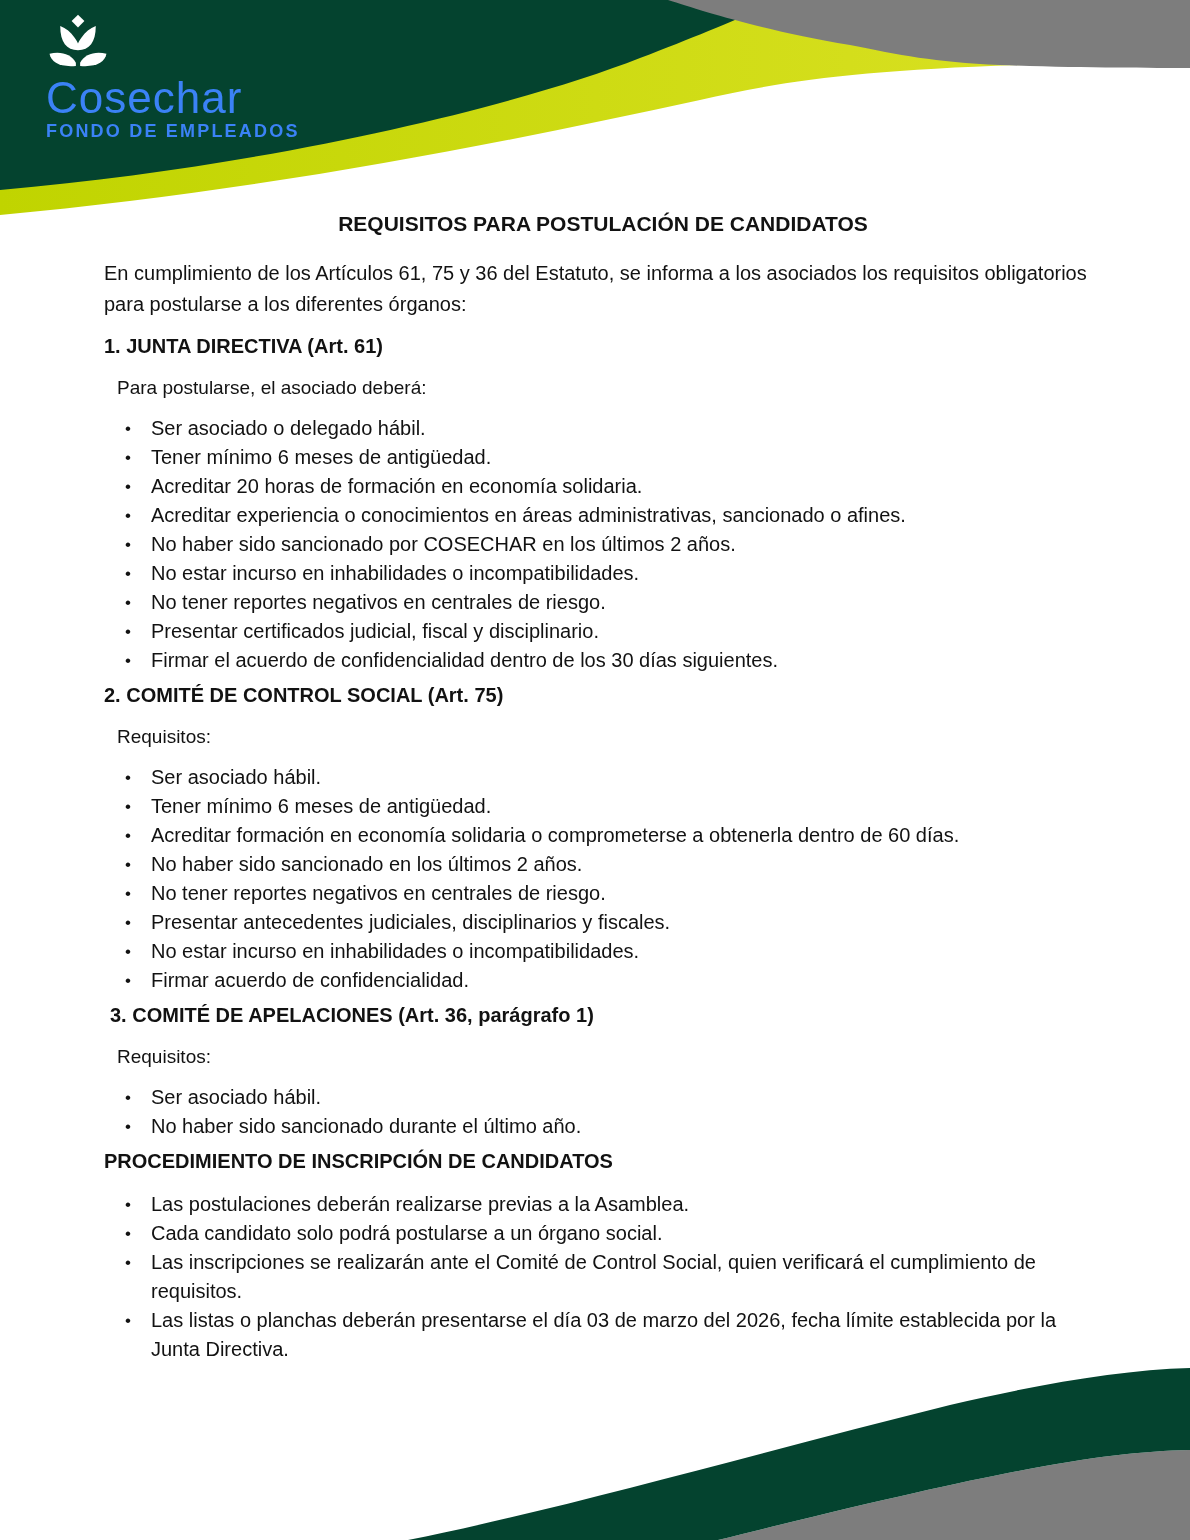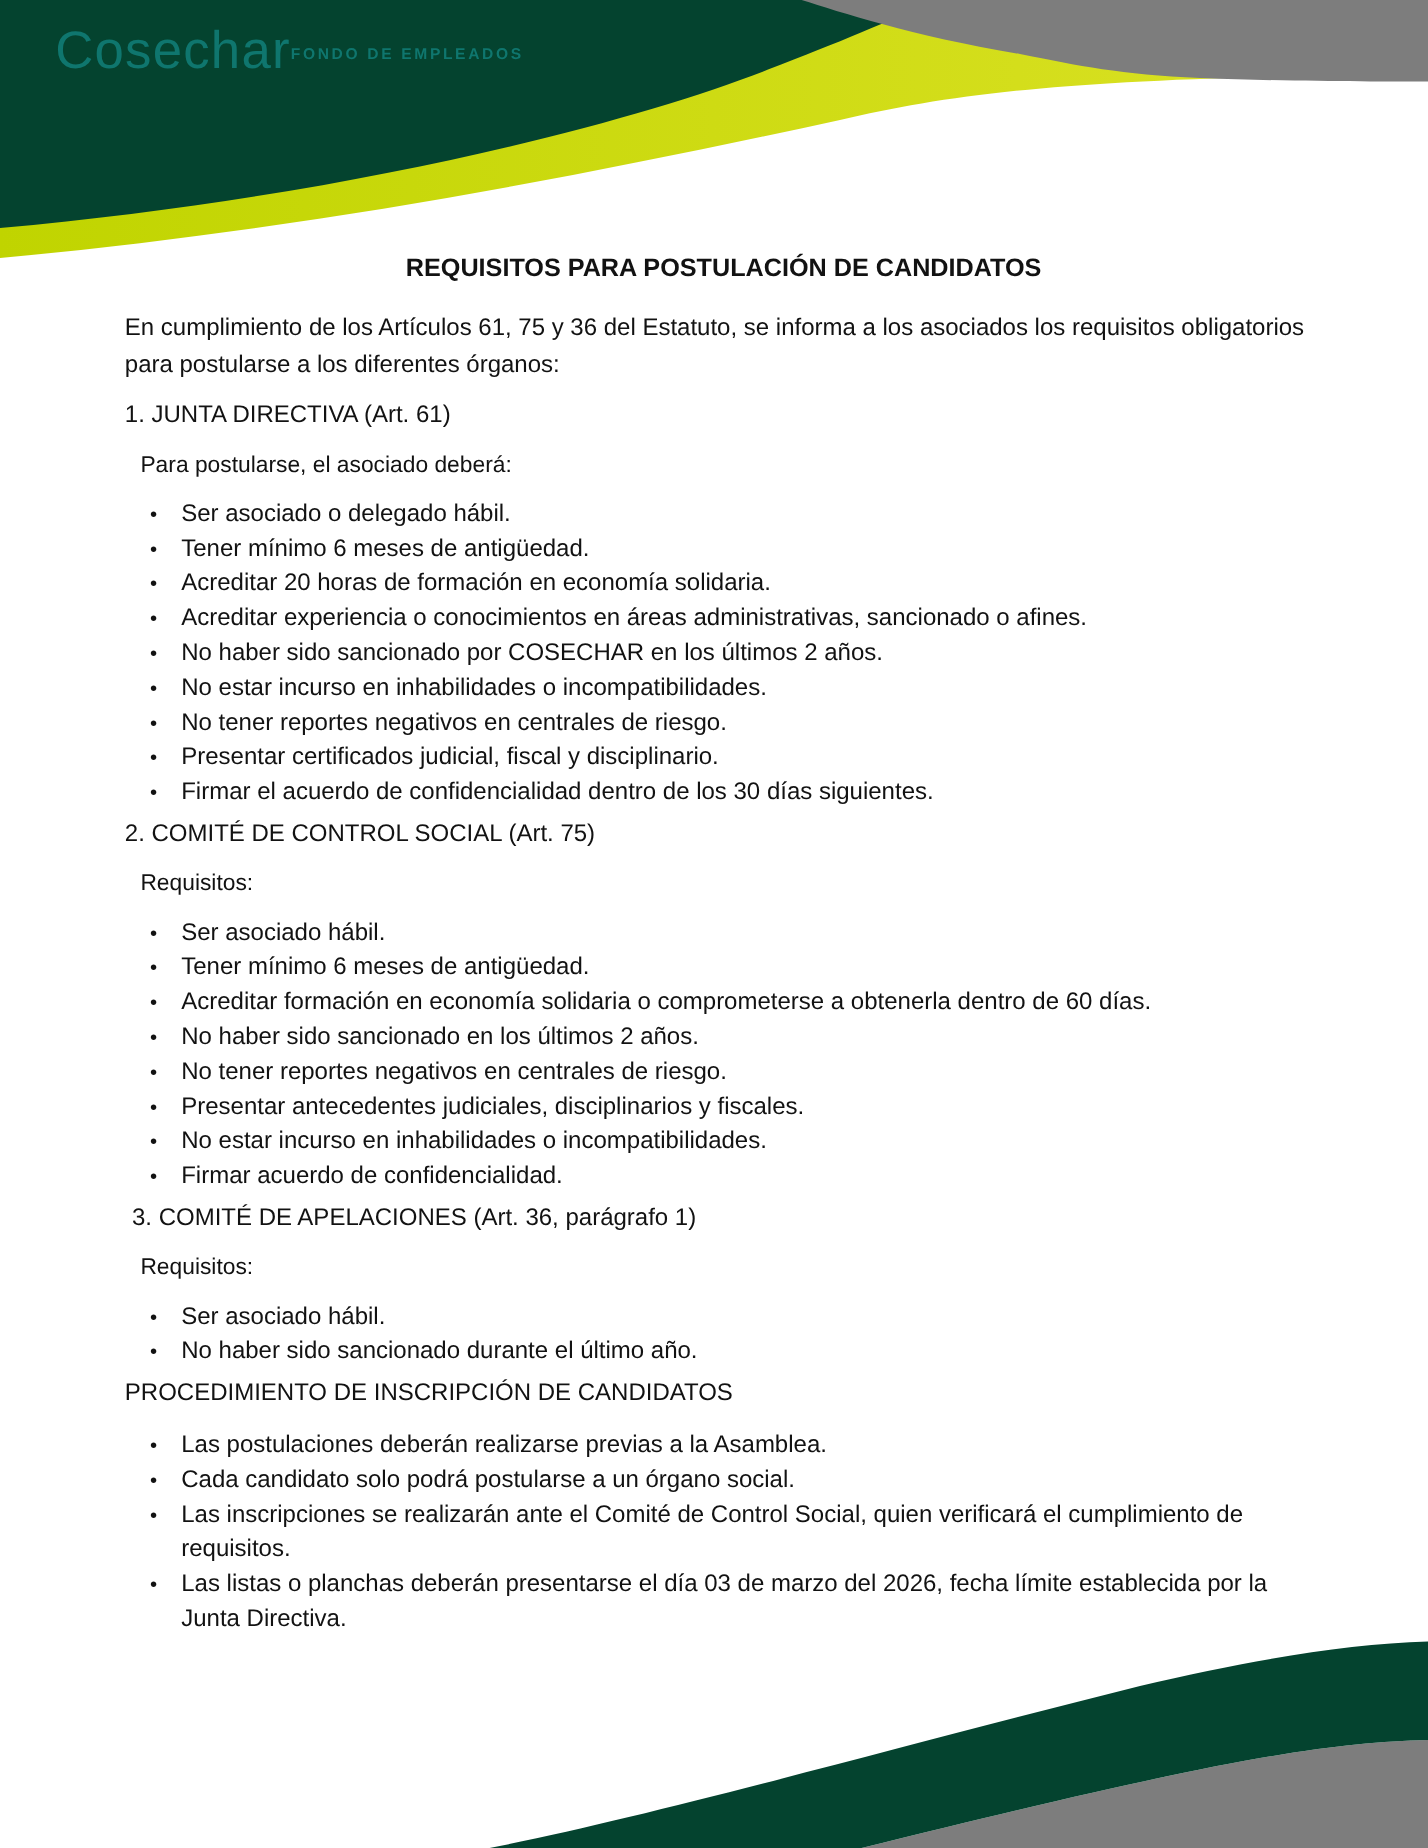--- a/index.html
+++ b/index.html
@@ -21,46 +21,46 @@
   }
   
   .header-art,.footer-art{
     position:absolute;left:0;width:1190px;display:block;pointer-events:none;
   }
   .header-art{top:0;height:215px;}
   .footer-art{bottom:0;height:180px;}
   
   .logo{
     position:absolute;top:10px;left:46px;width:230px;
-    display:flex;align-items:center;
-    color:#0f766e;
+    display:flex;flex-direction:column;align-items:flex-start;
+    color:#3b82f6;
   }
   .logo-flower{width:64px;height:62px;margin-bottom:4px;}
   .logo-wordmark{
     font-size:44px;line-height:44px;font-weight:400;letter-spacing:1px;
   }
   .logo-tagline{
-    font-size:13px;line-height:16px;font-weight:700;letter-spacing:2.2px;
+    font-size:18px;line-height:16px;font-weight:700;letter-spacing:2.2px;
     margin-top:3px;white-space:nowrap;
   }
   
   .content{
     position:absolute;top:0;left:104px;width:998px;
     padding-top:212px;
   }
   .doc-title{
     font-size:21px;line-height:24px;font-weight:700;
     text-align:center;margin:0 0 22px 0;
   }
   .doc-intro{
     font-size:20px;line-height:31px;margin:0 0 14px 0;
   }
   .section{margin:0;}
   .section-heading{
-    font-size:20px;line-height:25px;font-weight:400;margin:0 0 16px 0;
+    font-size:20px;line-height:25px;font-weight:700;margin:0 0 16px 0;
   }
   .section:nth-of-type(3) .section-heading{padding-left:6px;}
   .section-lead{
     font-size:19px;line-height:25px;margin:0 0 14px 13px;
   }
   .bullet-list{
     list-style:none;margin:0 0 8px 0;padding:0;
   }
   .bullet-list li{
     position:relative;padding-left:47px;

